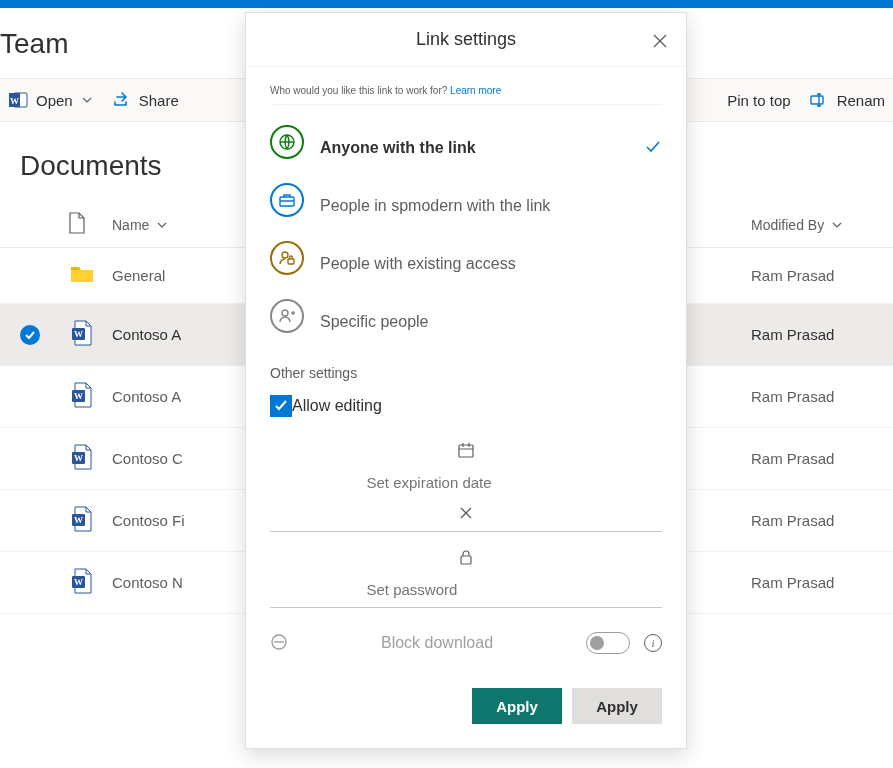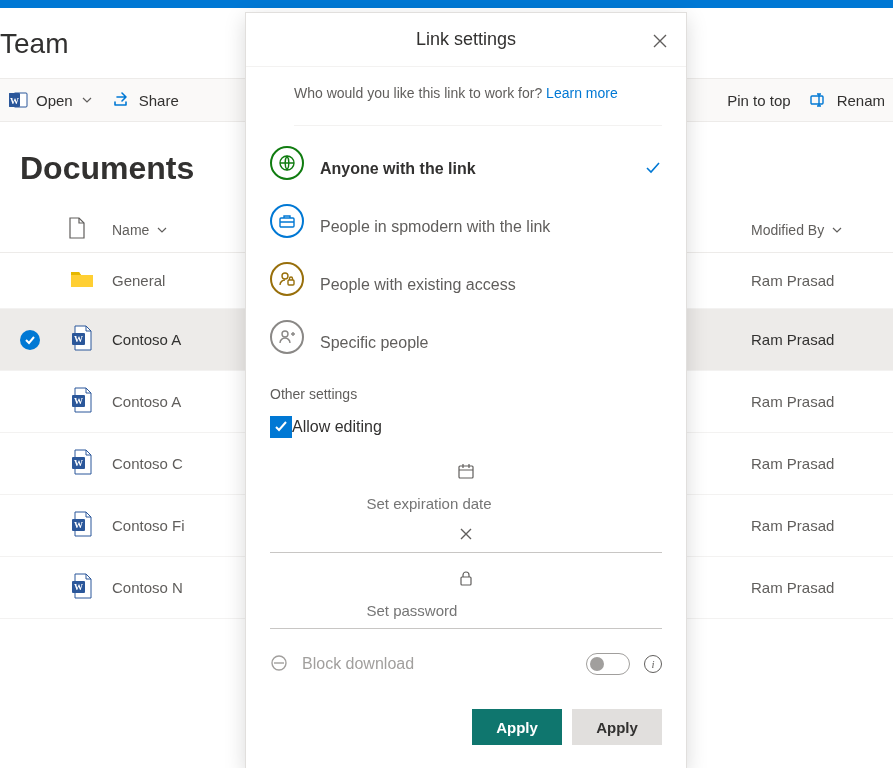--- a/index.html
+++ b/index.html
@@ -42,22 +42,22 @@
     color: #323130;
     font-size: 15px;
     cursor: pointer;
   }
   .cmd svg { flex-shrink: 0; }
   .chev-down {
     width: 12px; height: 12px;
     display: inline-flex; align-items:center; justify-content:center;
   }
   .section-title {
-    font-size: 32px;
-    font-weight: 700;
+    font-size: 28px;
+    font-weight: 400;
     padding: 28px 20px 20px 20px;
   }
   table.doclist {
     width: 100%;
     border-collapse: collapse;
   }
   table.doclist th {
     text-align: left;
     font-weight: 400;
     color: #605e5c;
@@ -110,24 +110,23 @@
     position:absolute;
     right: 14px; top: 16px;
     width: 24px; height:24px;
     cursor:pointer;
     display:flex; align-items:center; justify-content:center;
     color:#605e5c;
   }
   .modal-body { padding: 18px 24px 0 24px; }
   .who-line {
     color:#605e5c;
-    font-size: 14px;
-    padding-bottom: 24px;
+    font-size: 10px;
+    padding-bottom: 8px;
     border-bottom: 1px solid #f3f2f1;
-    margin-left: 24px;
   }
   .who-line a { color:#0078d4; text-decoration:none; cursor:pointer; }
   .opt-list { padding: 8px 0 14px 0; }
   .opt {
     display:flex;
     align-items:flex-end;
     gap: 16px;
     padding: 12px 0;
     cursor:pointer;
   }
@@ -167,20 +166,21 @@
   .field-row .ficon { width:20px; display:flex; justify-content:center; color:#605e5c; }
   .field-row input {
     border:none; outline:none; flex:1;
     font-size:15px; color:#605e5c; background:transparent;
   }
   .field-row .clear { color:#605e5c; cursor:pointer; }
   .block-row {
     display:flex; align-items:center; gap:14px;
     padding: 18px 0 10px 0;
     color:#a19f9d;
+    text-align:center;
   }
   .block-row .blabel { flex:1; font-size:16px; }
   .toggle {
     width:44px; height:22px; border:1px solid #a19f9d;
     border-radius:11px; position:relative; background:#fff;
   }
   .toggle::after {
     content:""; position:absolute; left:3px; top:3px;
     width:14px; height:14px; border-radius:50%; background:#a19f9d;
   }

